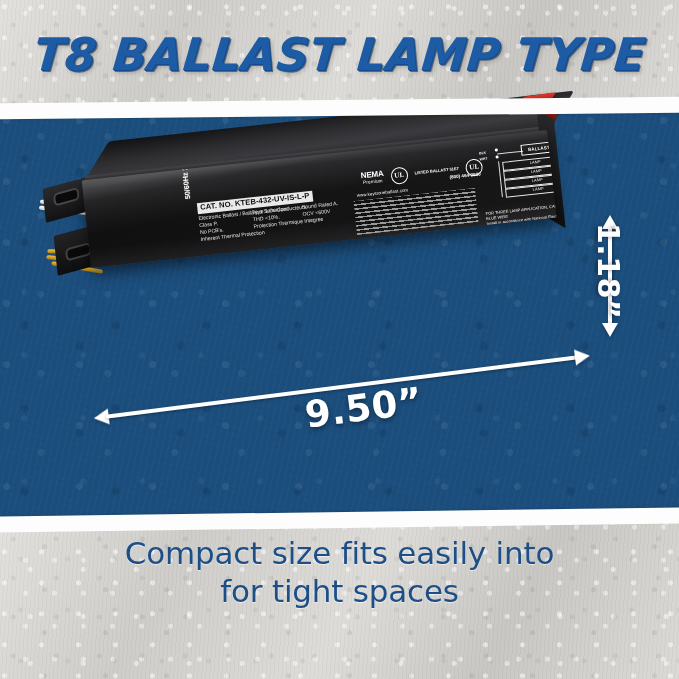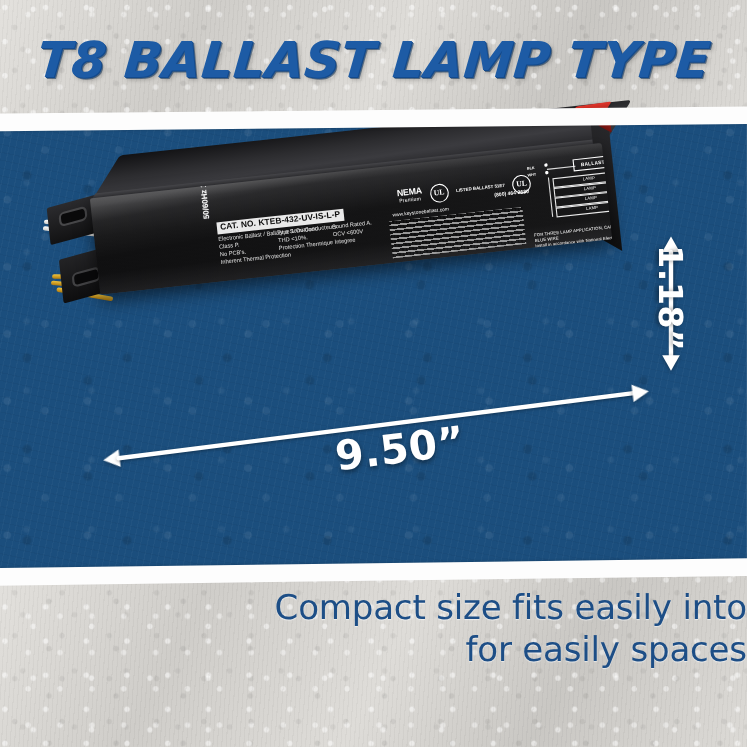--- a/index.html
+++ b/index.html
@@ -312,21 +312,21 @@
     position:absolute;left:30px;top:8px;
     font-family:"DejaVu Sans",sans-serif;font-weight:700;font-size:30px;
     color:#fff;letter-spacing:.5px;white-space:nowrap;
     transform:rotate(90deg);transform-origin:left top;
     text-shadow:0 2px 5px rgba(0,0,0,.45);
   }
 
   
   #caption{
     position:absolute;left:0;top:534px;width:679px;z-index:6;
-    text-align:right;
+    text-align:center;
   }
   .caption-line{
     font-family:"DejaVu Sans",sans-serif;
     font-size:31px;line-height:38px;color:#1d4e86;font-weight:400;
     letter-spacing:-.2px;
     text-shadow:0 1px 1px rgba(255,255,255,.6);
   }
 </style>
 </head>
 <body>
@@ -447,16 +447,16 @@
     <div id="dim-height-line"></div>
     <div class="arrowhead" id="ah-bot"></div>
     <div id="dim-height-label">1.18”</div>
   </div>
 
   <div class="concrete" id="footer-band"></div>
   <div class="divider" id="divider-bottom"></div>
 
   <div id="caption">
     <div class="caption-line">Compact size fits easily into</div>
-    <div class="caption-line">for easily spaces</div>
+    <div class="caption-line">for tight spaces</div>
   </div>
 
 </div>
 
 </body></html>

